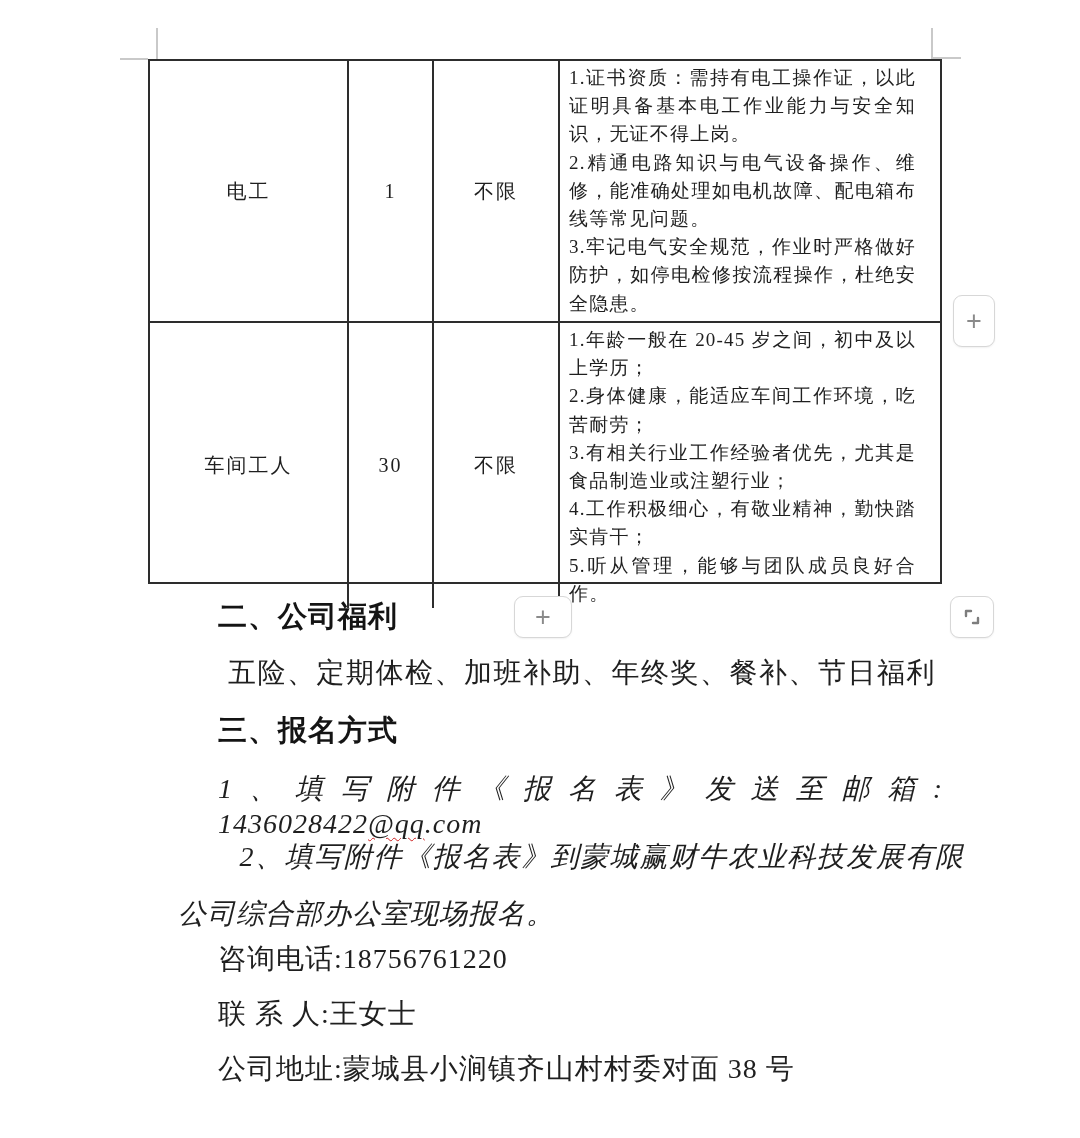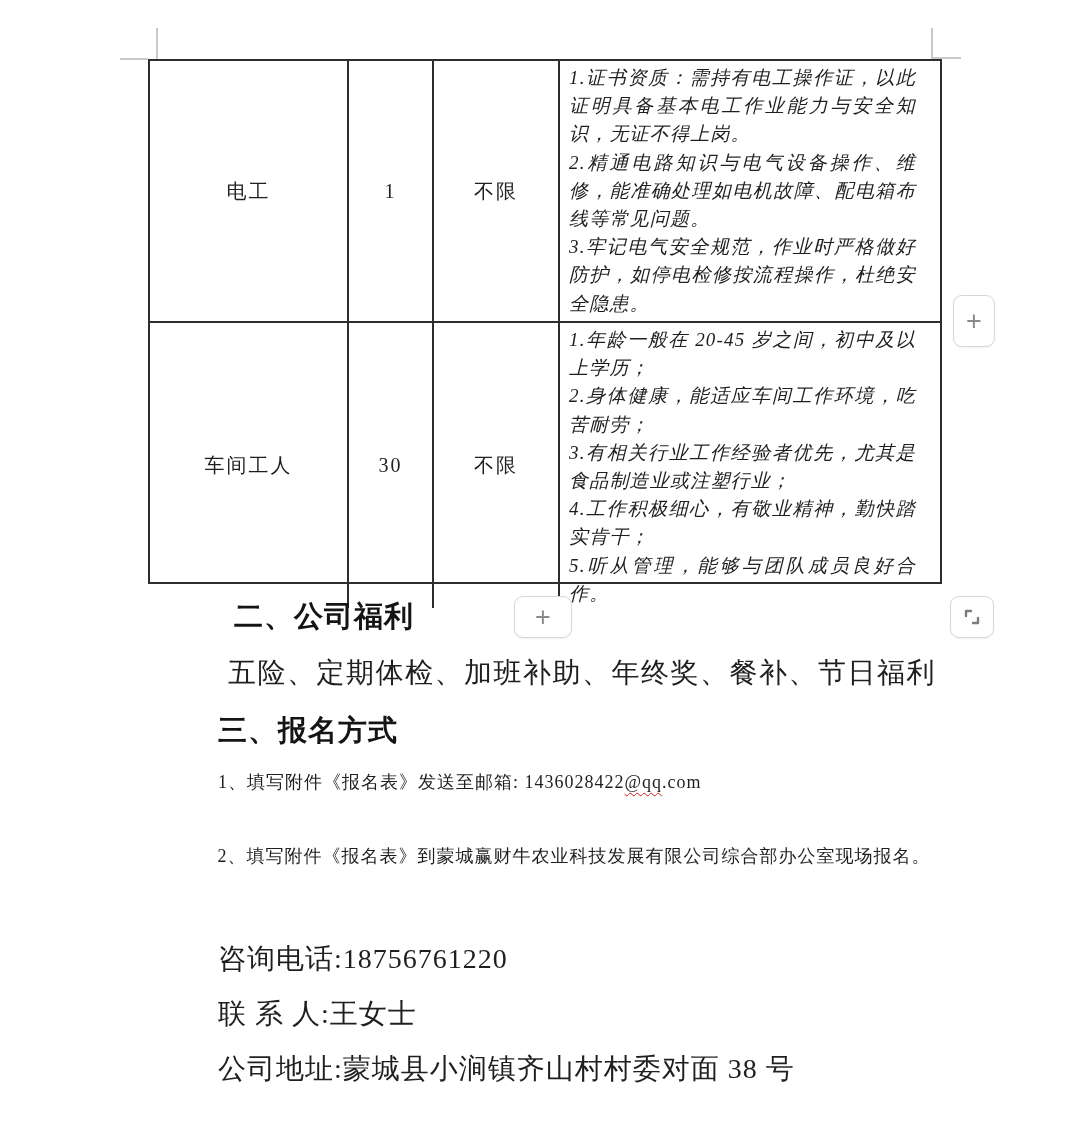--- a/index.html
+++ b/index.html
@@ -9,26 +9,26 @@
   .mark{position:absolute;background:#c9c9c9;}
   
   .jobs-table{position:absolute;left:148px;top:59px;width:794px;height:525px;
       border:2px solid #2d2d2d;box-sizing:border-box;display:grid;
       grid-template-columns:199px 85px 126px 1fr;grid-template-rows:262px 1fr;}
   .cell{box-sizing:border-box;border-right:2px solid #2d2d2d;display:flex;
         align-items:center;justify-content:center;font-size:20px;letter-spacing:2px;}
   .cell.last{border-right:none;}
   .row1{border-bottom:2px solid #2d2d2d;}
   .cell.details{display:block;font-size:19px;letter-spacing:1.2px;line-height:28.2px;
-        padding:3px 24px 0 9px;text-align:justify;white-space:pre-line;font-style:italic;}
+        padding:3px 24px 0 9px;text-align:justify;white-space:pre-line;}
   
   .h-sec{position:absolute;font-family:"Liberation Sans","DejaVu Sans",sans-serif;
         font-weight:700;font-size:29px;line-height:36px;color:#141414;letter-spacing:1px;}
   .bodyline{position:absolute;font-size:28px;line-height:36px;letter-spacing:1.5px;}
-  .para{position:absolute;font-size:18px;letter-spacing:1px;text-align:justify;}
+  .para{position:absolute;font-size:28px;letter-spacing:1px;text-align:justify;font-style:italic;}
   .contact-label{}
   .squiggle{text-decoration-line:underline;text-decoration-style:wavy;
         text-decoration-color:#cc2222;text-decoration-thickness:1px;text-underline-offset:4px;}
   
   .ctl-btn{position:absolute;background:#ffffff;border:1px solid #d7d7d7;border-radius:9px;
         box-shadow:0 1px 2px rgba(0,0,0,0.06);display:flex;align-items:center;justify-content:center;
         color:#8a8a8a;font-family:"Liberation Sans","DejaVu Sans",sans-serif;
         font-size:27px;font-weight:300;cursor:pointer;padding:0;line-height:1;}
   .ctl-btn svg{display:block;}
 </style>
@@ -55,21 +55,21 @@
     <div class="cell">不限</div>
     <div class="cell last details">1.年龄一般在 20-45 岁之间，初中及以上学历；
 2.身体健康，能适应车间工作环境，吃苦耐劳；
 3.有相关行业工作经验者优先，尤其是食品制造业或注塑行业；
 4.工作积极细心，有敬业精神，勤快踏实肯干；
 5.听从管理，能够与团队成员良好合作。</div>
   </div>
 
   <button class="ctl-btn" style="left:953px;top:295px;width:42px;height:52px;">+</button>
 
-  <div class="h-sec" style="left:218px;top:598px;margin-left:16px;">二、公司福利</div>
+  <div class="h-sec" style="left:218px;top:598px;">二、公司福利</div>
 
   <button class="ctl-btn" style="left:514px;top:596px;width:58px;height:42px;">+</button>
 
   <button class="ctl-btn" style="left:950px;top:596px;width:44px;height:42px;">
     <span>
       <svg width="20" height="20" viewBox="0 0 20 20" fill="none">
         <path d="M4 9 L4 4 L9 4" stroke="#7d7d7d" stroke-width="2.4" stroke-linecap="round" stroke-linejoin="round"></path>
         <path d="M16 11 L16 16 L11 16" stroke="#7d7d7d" stroke-width="2.4" stroke-linecap="round" stroke-linejoin="round"></path>
       </svg>
     </span>

